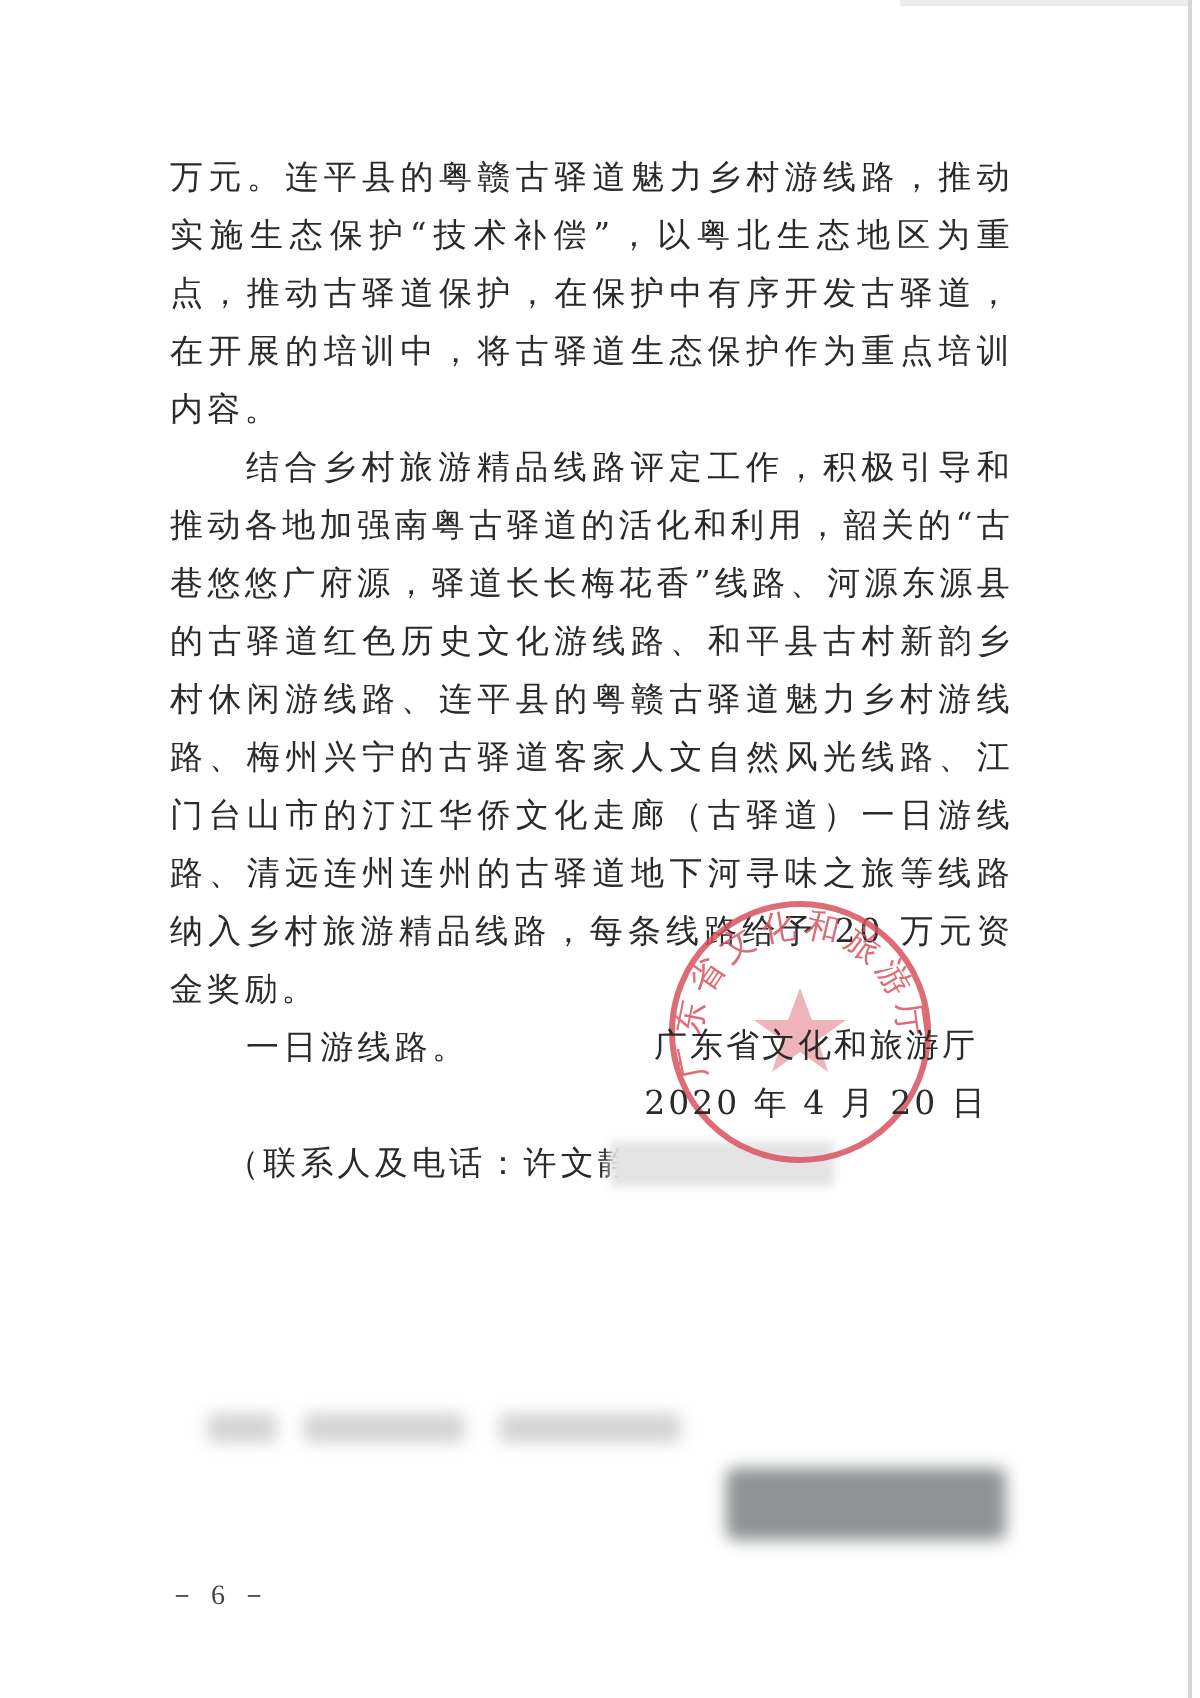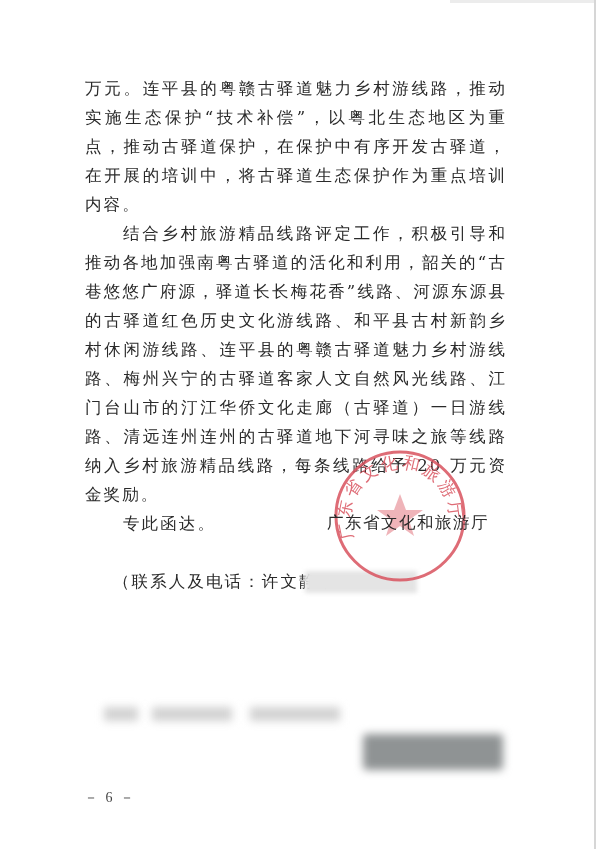--- a/index.html
+++ b/index.html
@@ -63,36 +63,37 @@
   </style>
 </head>
 <body>
 
 <div class="page-edge-top"></div>
 <div class="page-edge"></div>
 
 <div class="body-text">
   <p>万元。连平县的粤赣古驿道魅力乡村游线路，推动实施生态保护“技术补偿”，以粤北生态地区为重点，推动古驿道保护，在保护中有序开发古驿道，在开展的培训中，将古驿道生态保护作为重点培训内容。</p>
   <p class="indent">结合乡村旅游精品线路评定工作，积极引导和推动各地加强南粤古驿道的活化和利用，韶关的“古巷悠悠广府源，驿道长长梅花香”线路、河源东源县的古驿道红色历史文化游线路、和平县古村新韵乡村休闲游线路、连平县的粤赣古驿道魅力乡村游线路、梅州兴宁的古驿道客家人文自然风光线路、江门台山市的汀江华侨文化走廊（古驿道）一日游线路、清远连州连州的古驿道地下河寻味之旅等线路纳入乡村旅游精品线路，每条线路给予 20 万元资金奖励。</p>
-  <p class="indent">专此函达。</p>
+  <p class="indent">一日游线路。</p>
 </div>
 
 <svg class="stamp" viewBox="0 0 140 140">
   <defs>
     <path id="sealArc" d="M 24,92 A 50,50 0 1,1 116,92"></path>
   </defs>
   <circle cx="70" cy="70" r="64" fill="none" stroke="#d9535f" stroke-width="3"></circle>
   <text font-size="17" fill="#d9535f" font-family="DejaVu Sans, sans-serif" letter-spacing="3">
     <textPath href="#sealArc">广东省文化和旅游厅</textPath>
   </text>
   <polygon points="70,48 76,64 93,64 79,74 84,90 70,80 56,90 61,74 47,64 64,64" fill="#e58a92" opacity="0.75"></polygon>
 </svg>
 
 <div class="signature">
   <div>广东省文化和旅游厅</div>
+  <div>2020 年 4 月 20 日</div>
 </div>
 
 <div class="contact">（联系人及电话：许文静，</div>
 <div class="redact-phone"></div>
 
 <div class="redact-line" style="left:104px; top:707px; width:34px;"></div>
 <div class="redact-line" style="left:152px; top:707px; width:80px;"></div>
 <div class="redact-line" style="left:250px; top:707px; width:90px;"></div>
 <div class="redact-box"></div>
 

